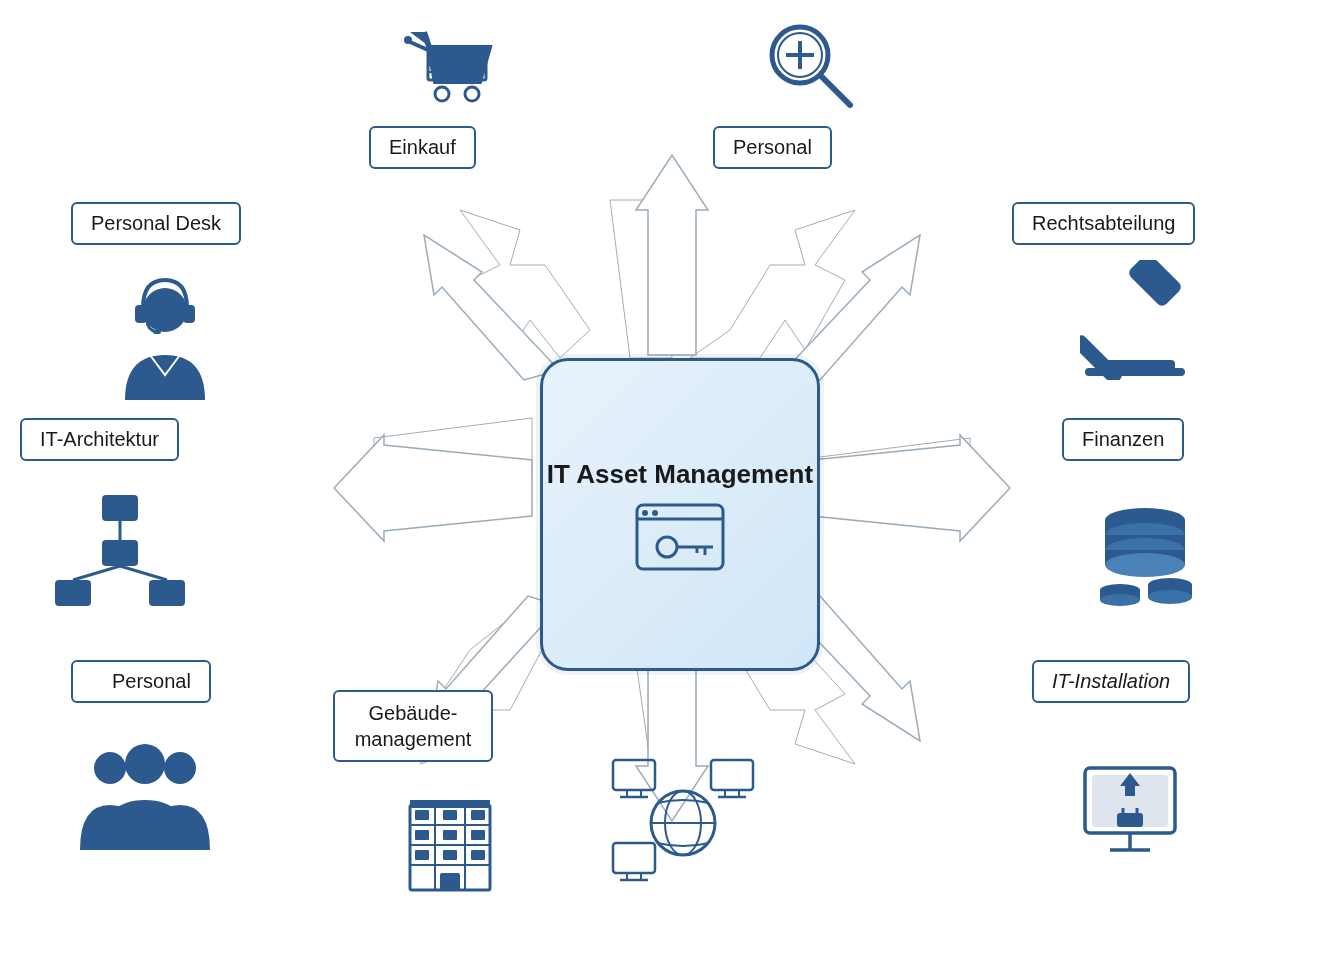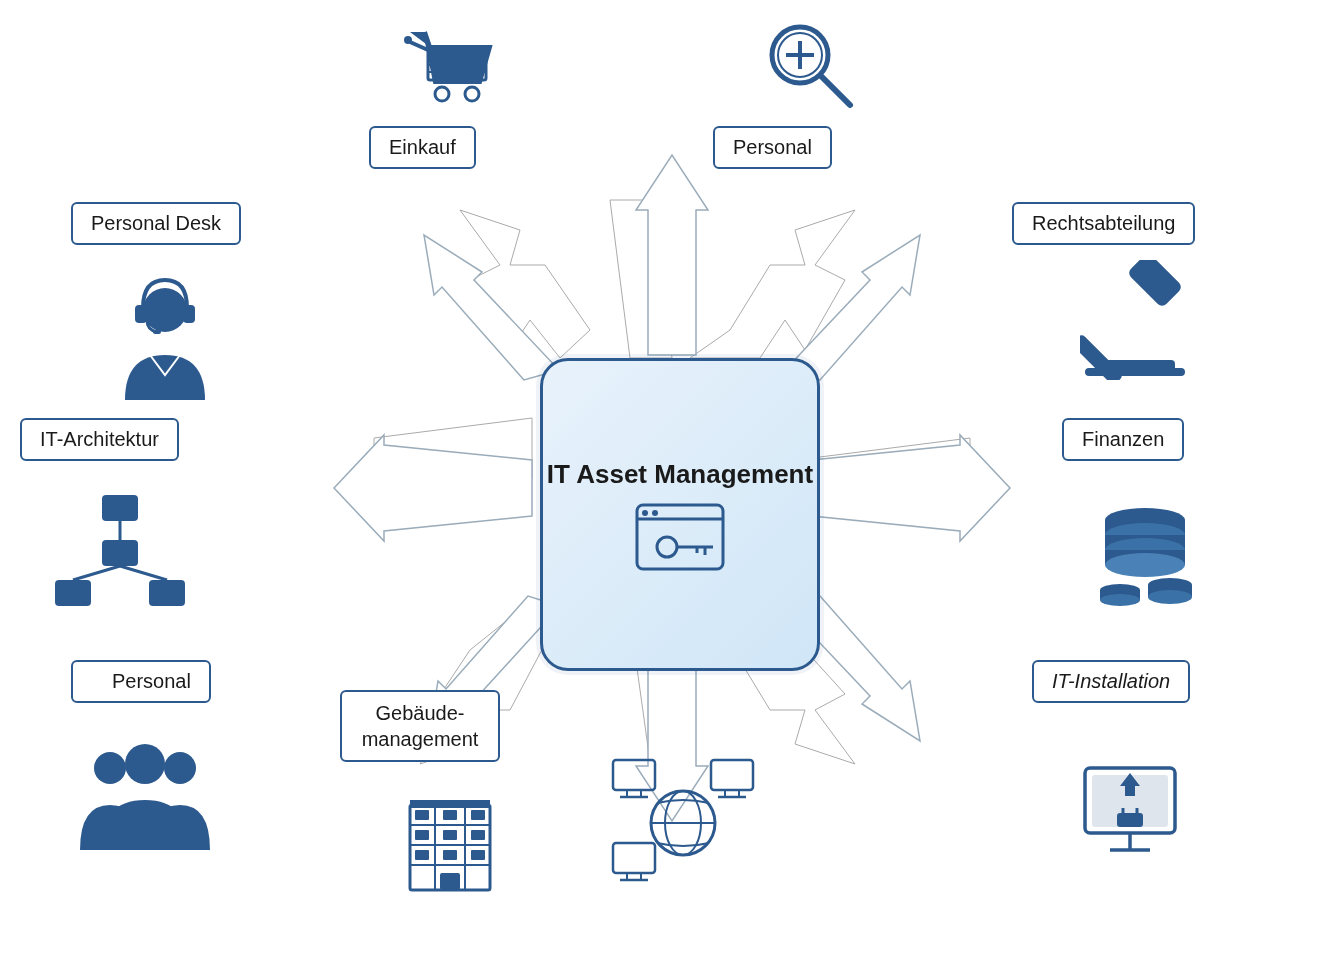--- a/index.html
+++ b/index.html
@@ -183,21 +183,21 @@
   </div>
 
   <div class="label-box" style="top:660px; left:71px;padding-left:39px;">
     <span>Personal</span>
   </div>
 
   <div class="label-box" style="top:660px; left:1032px;font-style:italic;">
     <span>IT-Installation</span>
   </div>
 
-  <div class="label-box multiline" style="top:690px; left:340px; width:160px;">
+  <div class="label-box multiline" style="top:690px; left:333px; width:160px;">
     <span>Gebäude-management</span>
   </div>
 
 
   <div class="icon-item" style="top:22px; left:400px; width:100px; height:95px;">
     <svg viewBox="0 0 100 95" xmlns="http://www.w3.org/2000/svg" fill="#2d5a8e" width="100" height="95">
       <path d="M10,10 L25,10 L35,60 L80,60 L90,25 L30,25"></path>
       <path d="M25,10 L30,25 L90,25 L80,60 L35,60 L25,10z" fill="none" stroke="#2d5a8e" stroke-width="4" fill-rule="evenodd"></path>
 
       <rect x="28" y="28" width="58" height="30" rx="2" fill="none" stroke="#2d5a8e" stroke-width="3"></rect>

